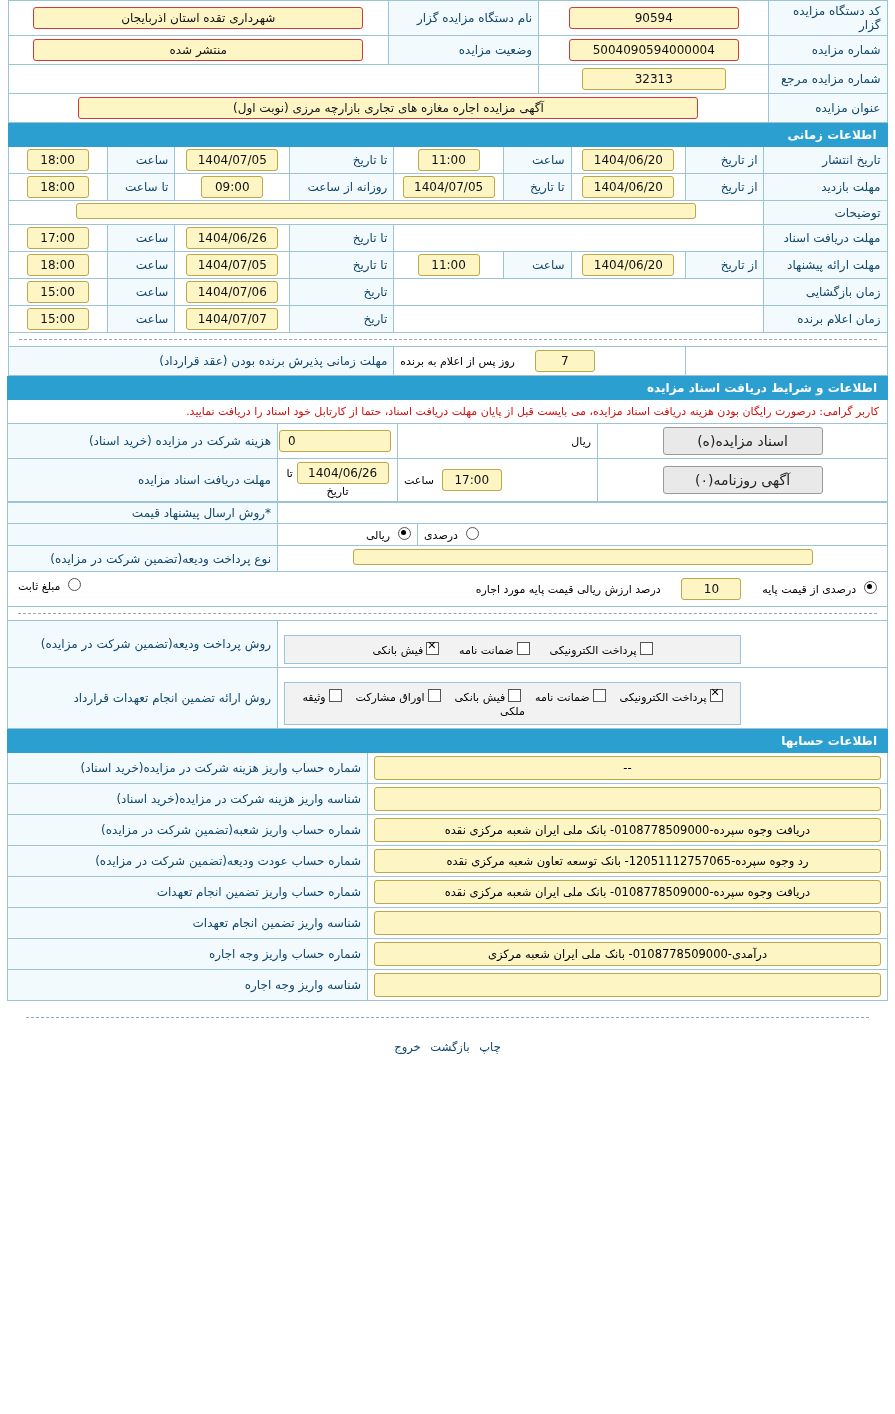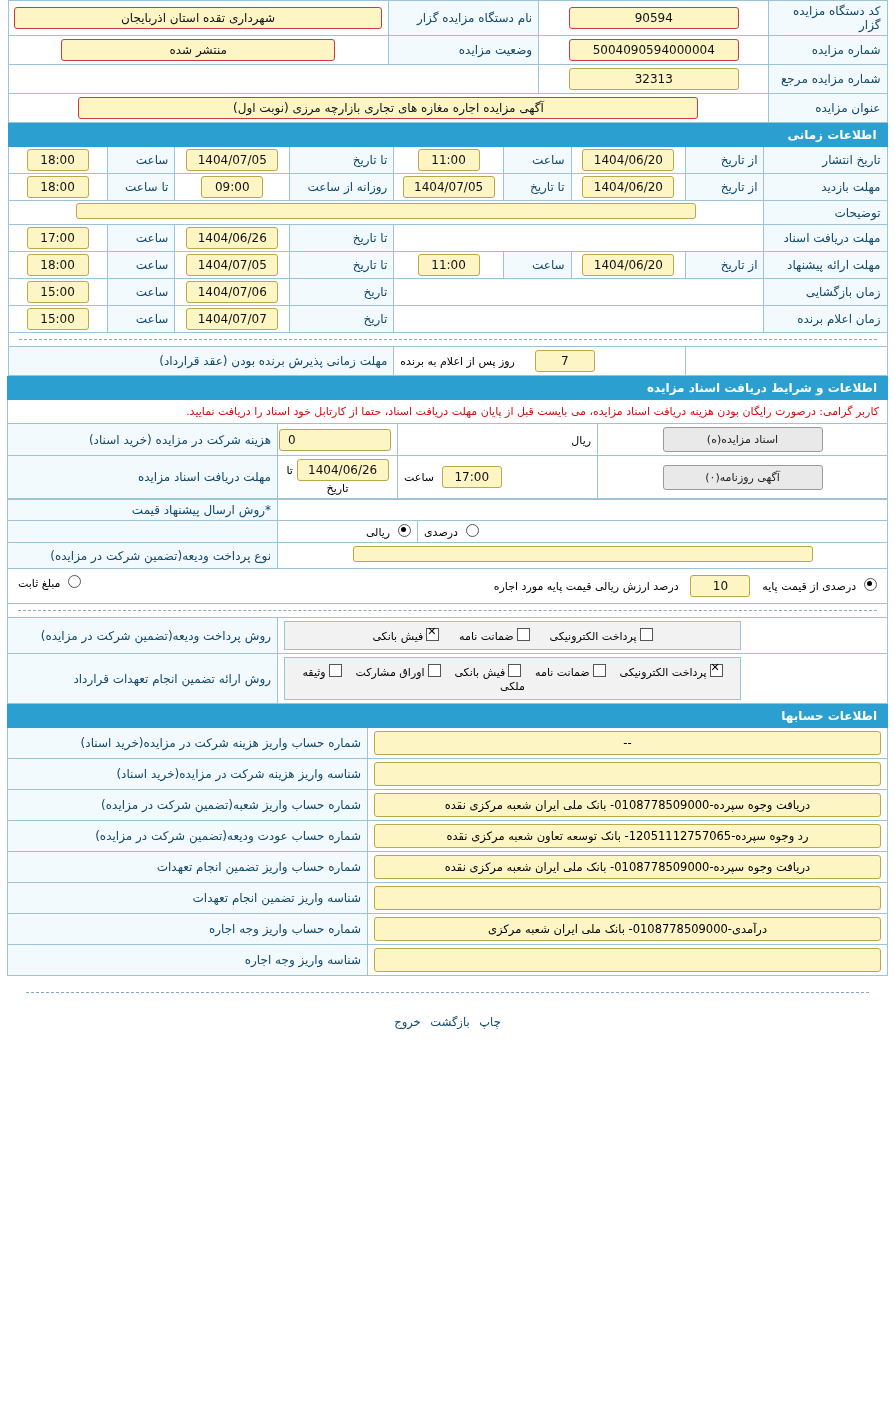--- a/index.html
+++ b/index.html
@@ -10,30 +10,30 @@
   td{border:1px solid #9dc3d6;padding:3px 6px;vertical-align:middle;}
   .lbl{background:#f3fafd;color:#12486b;text-align:right;font-size:12px;}
   .val{background:#ffffff;text-align:center;}
   .field{display:inline-block;background:#fdf5c4;border:1px solid #b9a94b;border-radius:3px;padding:3px 8px;
          font-size:12px;color:#111;text-align:center;min-width:60px;box-sizing:border-box;}
   .sectionbar{background:#2a9fd0;color:#fff;font-weight:bold;text-align:right;padding:4px 10px;font-size:12px;
               border:1px solid #2a9fd0;}
   .redbox{border:1px solid #d03a3a !important;}
   .note{color:#d01010;font-size:11px;text-align:right;padding:5px 8px;background:#fff;}
   .btn{display:inline-block;background:#e9e9e9;border:1px solid #9a9a9a;border-radius:3px;padding:5px 14px;
-       font-size:11px;color:#222;min-width:130px;text-align:center;}
+       font-size:14px;color:#222;min-width:130px;text-align:center;}
   .dash{border-top:1px dashed #8aa9bb;height:0;margin:6px 10px;}
   .dashbox{border:1px dashed #8aa9bb;margin:4px 10px;padding:6px;}
   .radio{display:inline-block;width:11px;height:11px;border:1px solid #555;border-radius:50%;
          vertical-align:-1px;margin-left:4px;background:#fff;position:relative;}
   .radio.on::after{content:"";position:absolute;left:2px;top:2px;width:5px;height:5px;border-radius:50%;background:#000;}
   .cbox{display:inline-block;width:11px;height:11px;border:1px solid #555;vertical-align:-1px;margin-left:3px;
         background:#fff;position:relative;}
   .cbox.on::after{content:"\2715";position:absolute;left:0px;top:-3px;font-size:11px;line-height:11px;color:#000;}
-  .innerbox{border:1px solid #9dc3d6;background:#f2f2f2;padding:6px 8px;text-align:center;}
+  .innerbox{border:1px solid #9dc3d6;background:#f2f2f2;padding:6px 8px;text-align:center;margin-top:11px;}
   .acct{background:#fdf5c4;border:1px solid #b9a94b;border-radius:3px;padding:4px 8px;font-size:11.5px;text-align:center;}
   .footer{text-align:center;font-size:11.5px;color:#12486b;padding:6px;}
   .wm{position:absolute;left:0;right:0;top:520px;text-align:center;pointer-events:none;
       color:rgba(120,130,140,.22);font-size:40px;font-weight:bold;letter-spacing:1px;z-index:0;}
   .wm small{display:block;font-size:17px;font-weight:normal;letter-spacing:0;}
   .layer{position:relative;z-index:1;}
   .rowtight td{padding:2px 6px;}
   .leftcell{text-align:center;background:#fff;}
   .tiny{font-size:11px;}
 </style>
@@ -56,31 +56,31 @@
           <col style="width:75px">
           <col style="width:75px">
           <col style="width:110px">
           <col style="width:270px">
         </colgroup>
     <tbody>
           <tr>
       <td class="lbl">کد دستگاه مزایده گزار</td>
       <td class="val"><span class="field redbox" style="width:170px">90594</span></td>
       <td class="lbl" colspan="2">نام دستگاه مزایده گزار</td>
-      <td class="val" colspan="2"><span class="field redbox" style="width:368px">شهرداری تقده استان اذربایجان</span></td>
+      <td class="val" colspan="2"><span class="field redbox" style="width:330px">شهرداری تقده استان اذربایجان</span></td>
     </tr>
     <tr>
       <td class="lbl">شماره مزایده</td>
       <td class="val"><span class="field redbox" style="width:170px">5004090594000004</span></td>
       <td class="lbl" colspan="2">وضعیت مزایده</td>
-      <td class="val" colspan="2"><span class="field redbox" style="width:274px">منتشر شده</span></td>
+      <td class="val" colspan="2"><span class="field redbox" style="width:330px">منتشر شده</span></td>
     </tr>
     <tr>
       <td class="lbl">شماره مزایده مرجع</td>
-      <td class="val"><span class="field" style="width:170px">32313</span></td>
+      <td class="val"><span class="field" style="width:144px">32313</span></td>
       <td colspan="4" class="leftcell"></td>
     </tr>
     <tr>
       <td class="lbl">عنوان مزایده</td>
       <td class="val" colspan="5"><span class="field redbox" style="width:620px;text-align:center">آگهی مزایده اجاره مغازه های تجاری بازارچه مرزی (نوبت اول)</span></td>
     </tr>
   </tbody>
       </table>
 
   <table class="grid">
@@ -235,21 +235,21 @@
     </tr>
     <tr>
       <td colspan="2" class="val"><span class="field" style="width:460px;height:16px"></span></td>
       <td class="lbl">نوع پرداخت ودیعه(تضمین شرکت در مزایده)</td>
     </tr>
     <tr>
       <td colspan="3" class="val" style="text-align:right;padding:6px 10px">
         <span style="float:right">
           <span class="radio on"></span>
           <span class="tiny">درصدی از قیمت پایه</span>
-          <span class="field" style="width:60px;margin:0 8px">10</span>
+          <span class="field" style="width:60px;margin:0 17px">10</span>
           <span class="tiny">درصد ارزش ریالی قیمت پایه مورد اجاره</span>
         </span>
         <span style="float:left">
           <span class="radio"></span>
           <span class="tiny">مبلغ ثابت</span>
         </span>
         <div style="clear:both"></div>
       </td>
     </tr>
     <tr>

